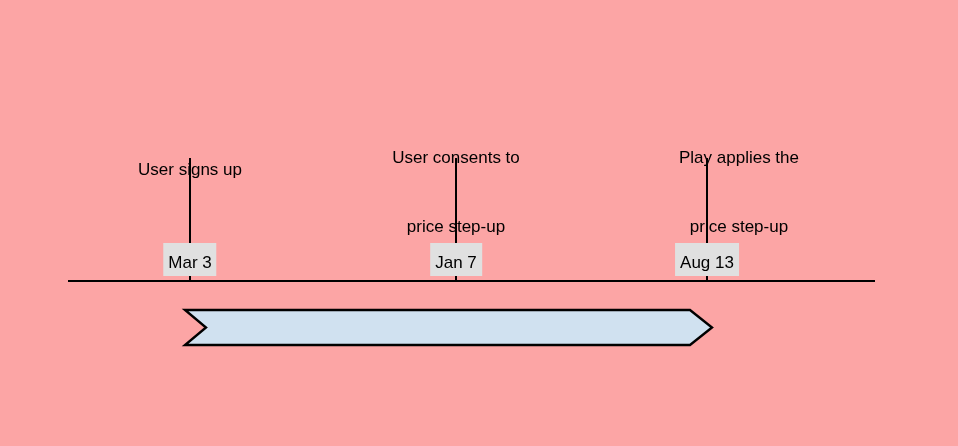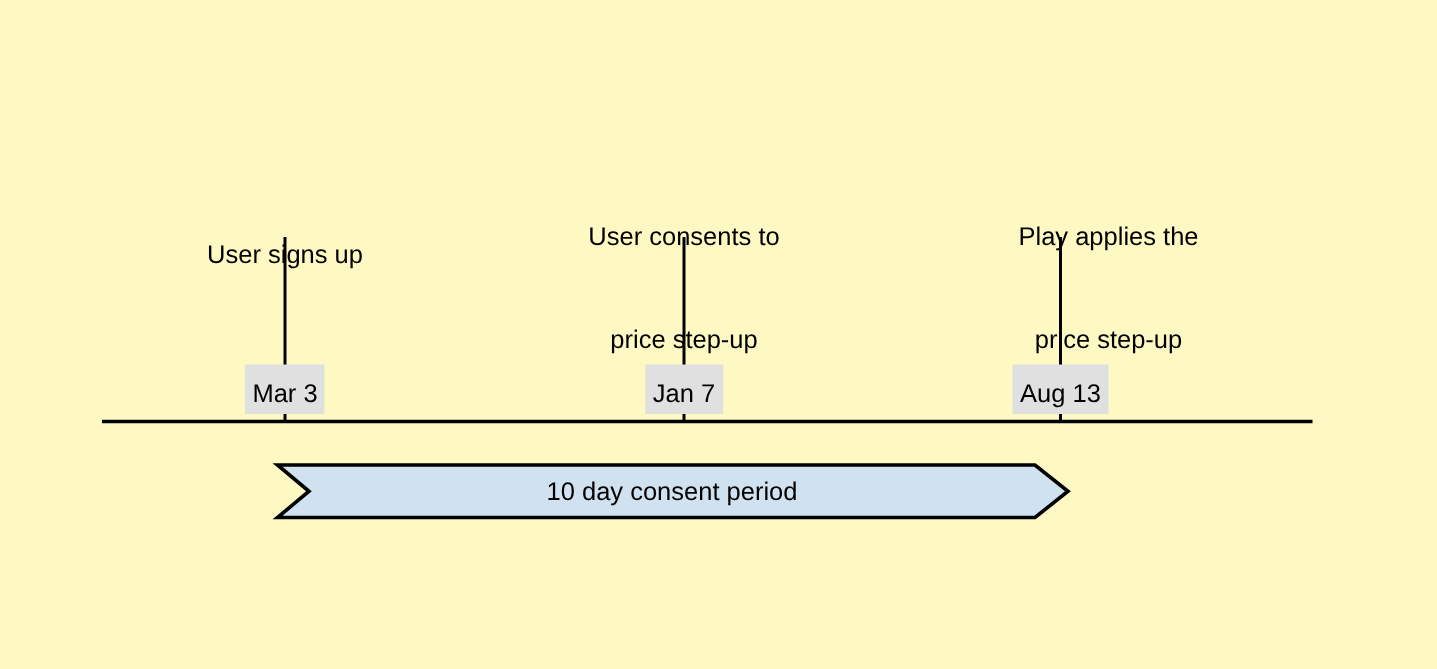--- a/index.html
+++ b/index.html
@@ -52,21 +52,21 @@
     color: #000000;
     text-align: center;
     transform: translate(-50%, -50%);
     white-space: nowrap;
     pointer-events: none;
   }
 </style>
 </head>
 <body>
 
-<div id="canvas" style="background: #fef9c3;">
+<div id="canvas" style="background: #fca5a5;">
 
   <svg id="timeline-svg" viewBox="0 0 958 446">
 
     <line id="axis-line" x1="68" y1="281" x2="875" y2="281" stroke="#000000" stroke-width="2.2"></line>
 
     <line class="tick" x1="190" y1="158" x2="190" y2="281" stroke="#000000" stroke-width="2"></line>
     <line class="tick" x1="456" y1="158" x2="456" y2="281" stroke="#000000" stroke-width="2"></line>
     <line class="tick" x1="707" y1="158" x2="707" y2="281" stroke="#000000" stroke-width="2"></line>
 
     <polygon id="period-banner-shape" points="185,310 690,310 712,327.5 690,345 185,345 206,327.5" fill="#d0e1f0" stroke="#000000" stroke-width="2.4" stroke-linejoin="miter"></polygon>
@@ -83,15 +83,14 @@
 
   <div class="milestone-label" style="left:707px; top:100px;margin-left:32px;">
     <div>Play applies the</div>
     <div>price step-up</div>
   </div>
 
   <div class="date-chip" style="left: 190px; top: 243px; background: rgb(224, 224, 224);">Mar 3</div>
   <div class="date-chip" style="left: 456px; top: 243px; background: rgb(224, 224, 224);">Jan 7</div>
   <div class="date-chip" style="left: 707px; top: 243px; background: rgb(224, 224, 224);">Aug 13</div>
 
-  <div class="banner-text" style="left: 448px; top: 327.5px;">10 day consent period</div>
 
 </div>
 
 </body></html>

